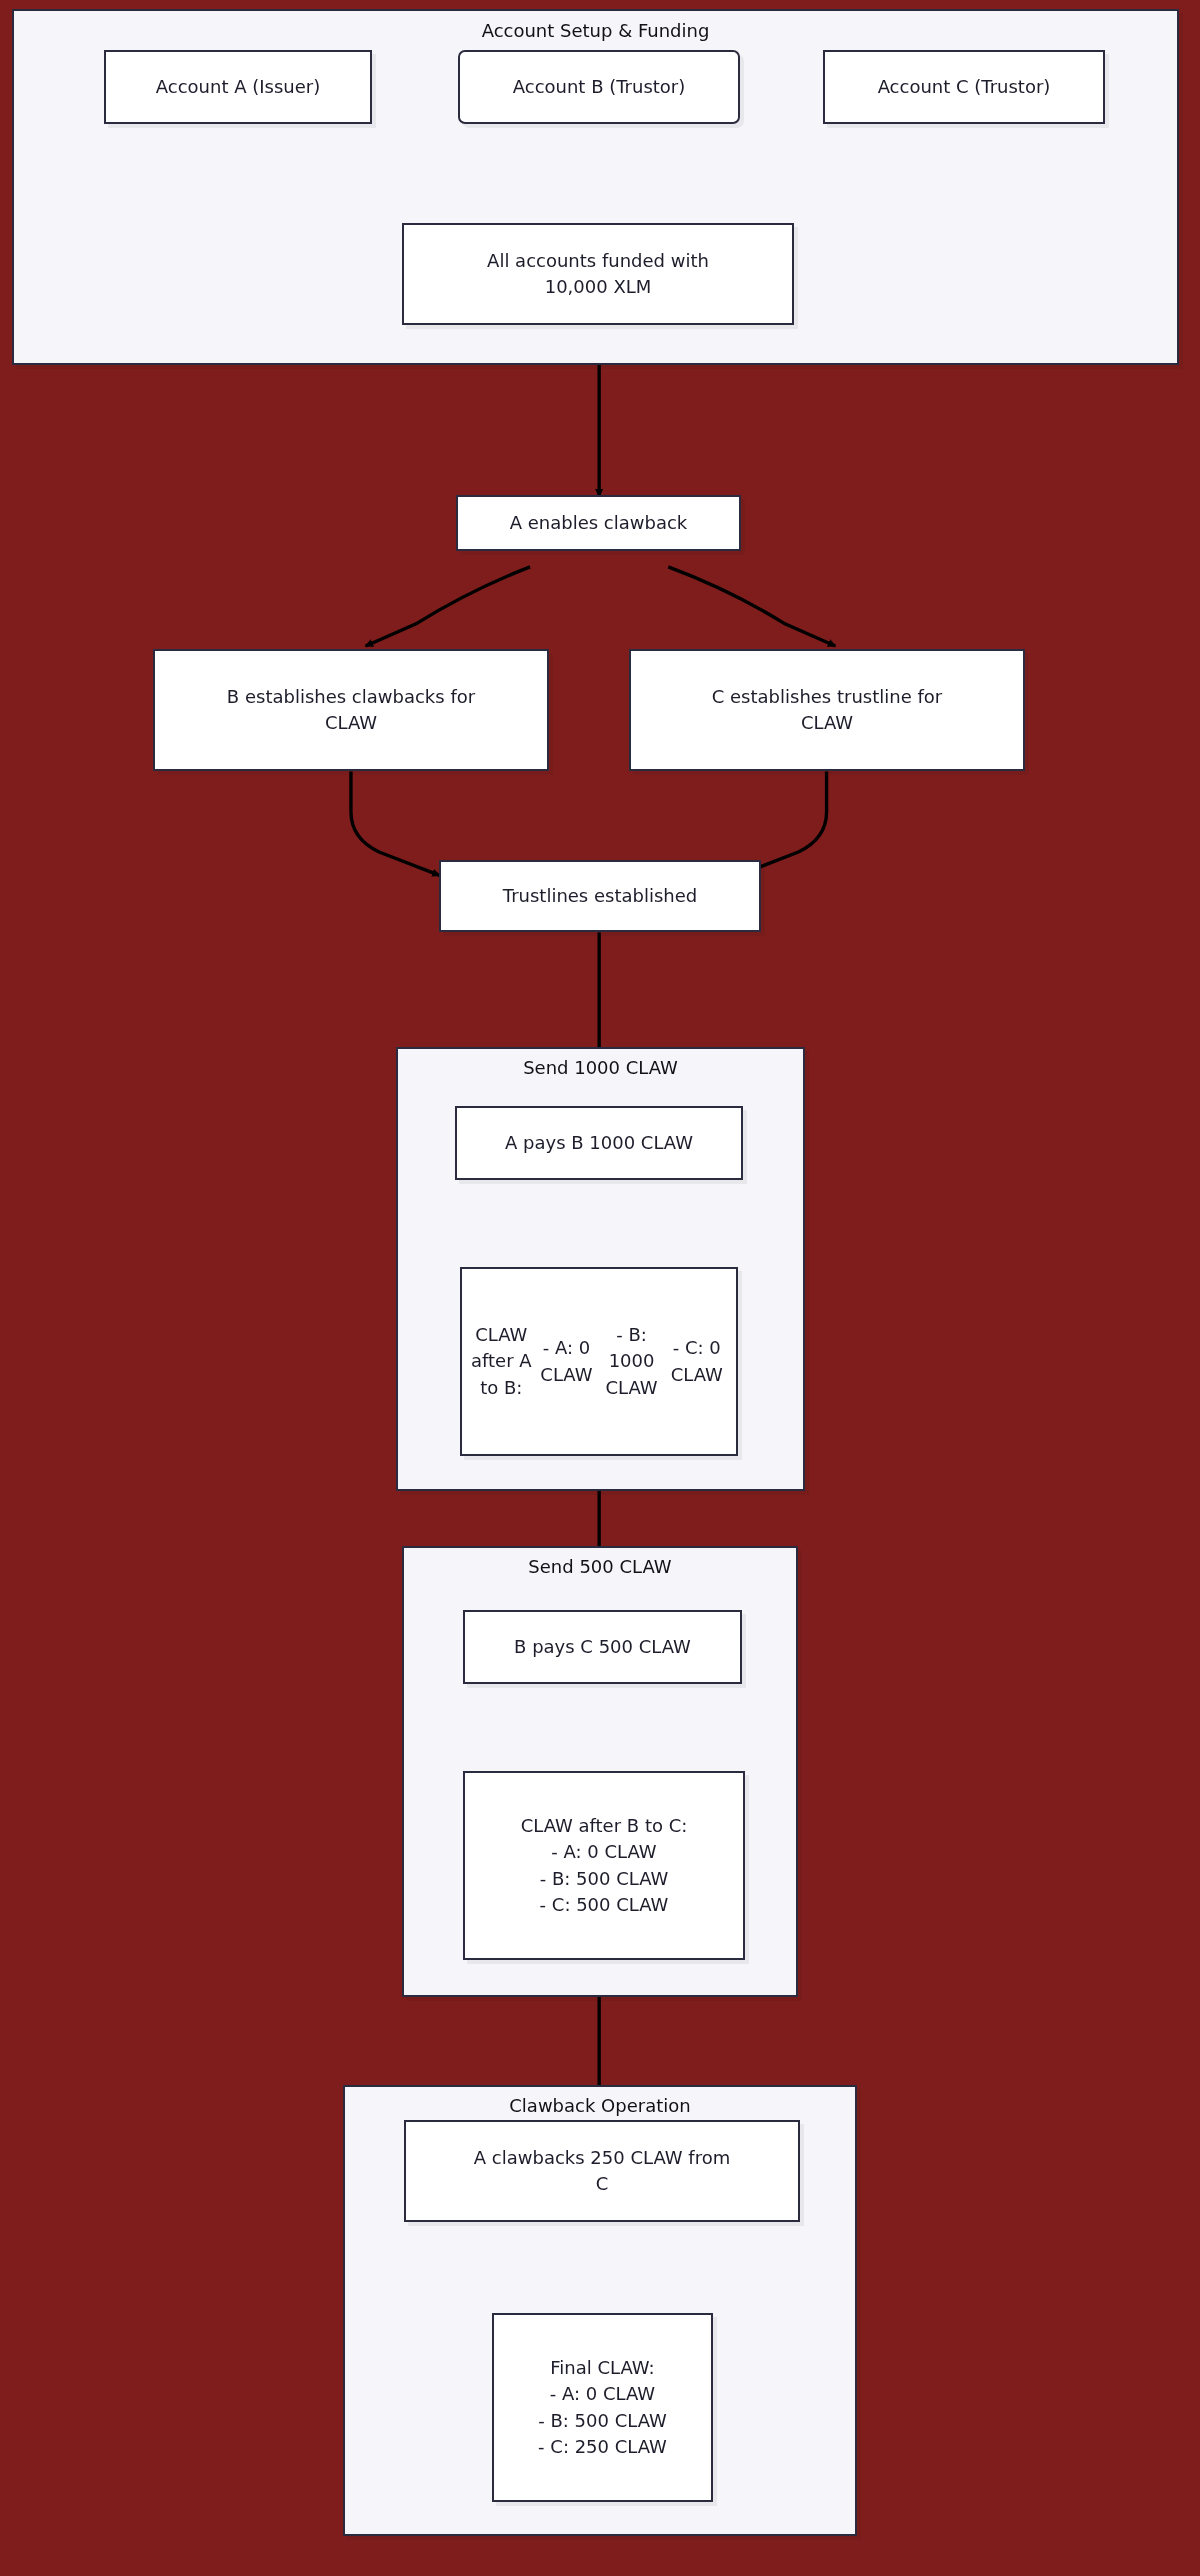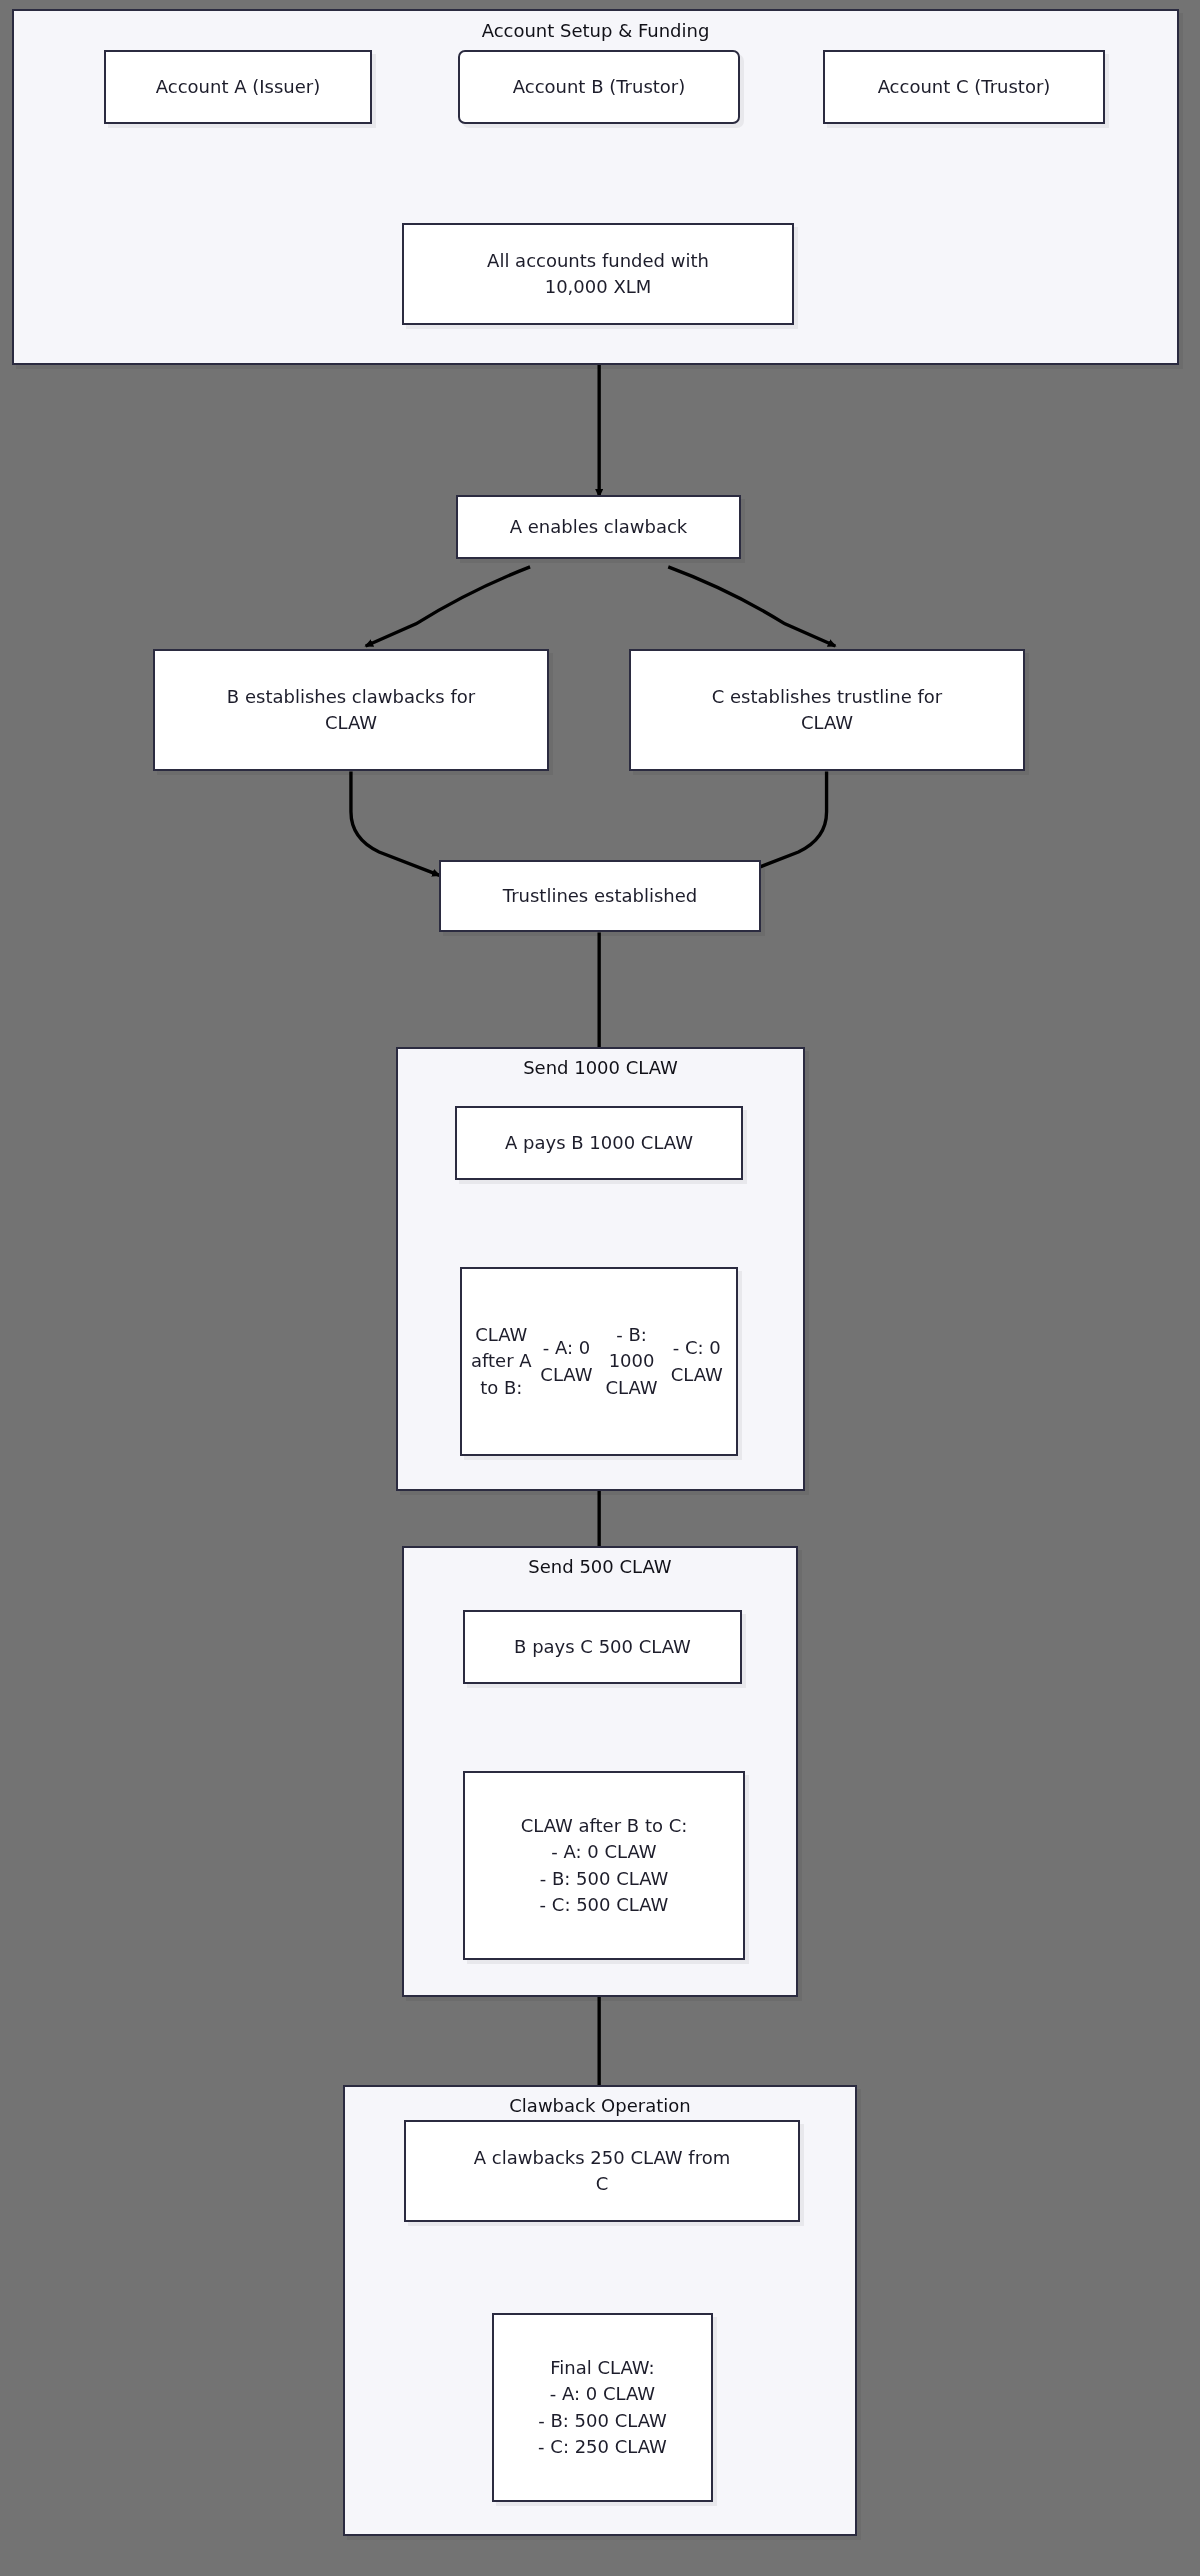--- a/index.html
+++ b/index.html
@@ -1,17 +1,17 @@
 <!DOCTYPE html>
 <html style="font-size:10.7px"><head>
 <meta charset="utf-8">
 <style>
   html,body{margin:0;padding:0;background:#ffffff;}
   body{font-family:"DejaVu Sans","Liberation Sans",sans-serif;}
-  #stage{position:relative;width:1201px;height:2576px;background:#737373;overflow:hidden;}
+  #stage{position:relative;width:1201px;height:2576px;background:#7f1d1d;overflow:hidden;}
   #edges{position:absolute;left:0;top:0;width:1201px;height:2576px;pointer-events:none;}
 
   .cluster{
     position:absolute;
     background:#f6f6fa;
     border:2px solid #2b2b40;
     box-sizing:border-box;
     box-shadow:4px 4px 0 0 rgba(0,0,0,0.055);
   }
   .cluster-title{
@@ -113,21 +113,21 @@
 
   <div class="node" style="left:823px; top:50px; width:282px; height:74px;">
     <span>Account C (Trustor)</span>
   </div>
 
   <div class="node" style="left:402px; top:223px; width:392px; height:102px; flex-direction:column;">
     <span>All accounts funded with</span>
     <span>10,000 XLM</span>
   </div>
 
-  <div class="node" style="left:456px; top:495px; width:285px; height:64px;">
+  <div class="node" style="left:456px; top:495px; width:285px; height:56px;">
     <span>A enables clawback</span>
   </div>
 
   <div class="node" style="left:153px; top:649px; width:396px; height:122px; flex-direction:column;">
     <span>B establishes clawbacks for</span>
     <span>CLAW</span>
   </div>
 
   <div class="node" style="left:629px; top:649px; width:396px; height:122px; flex-direction:column;">
     <span>C establishes trustline for</span>

